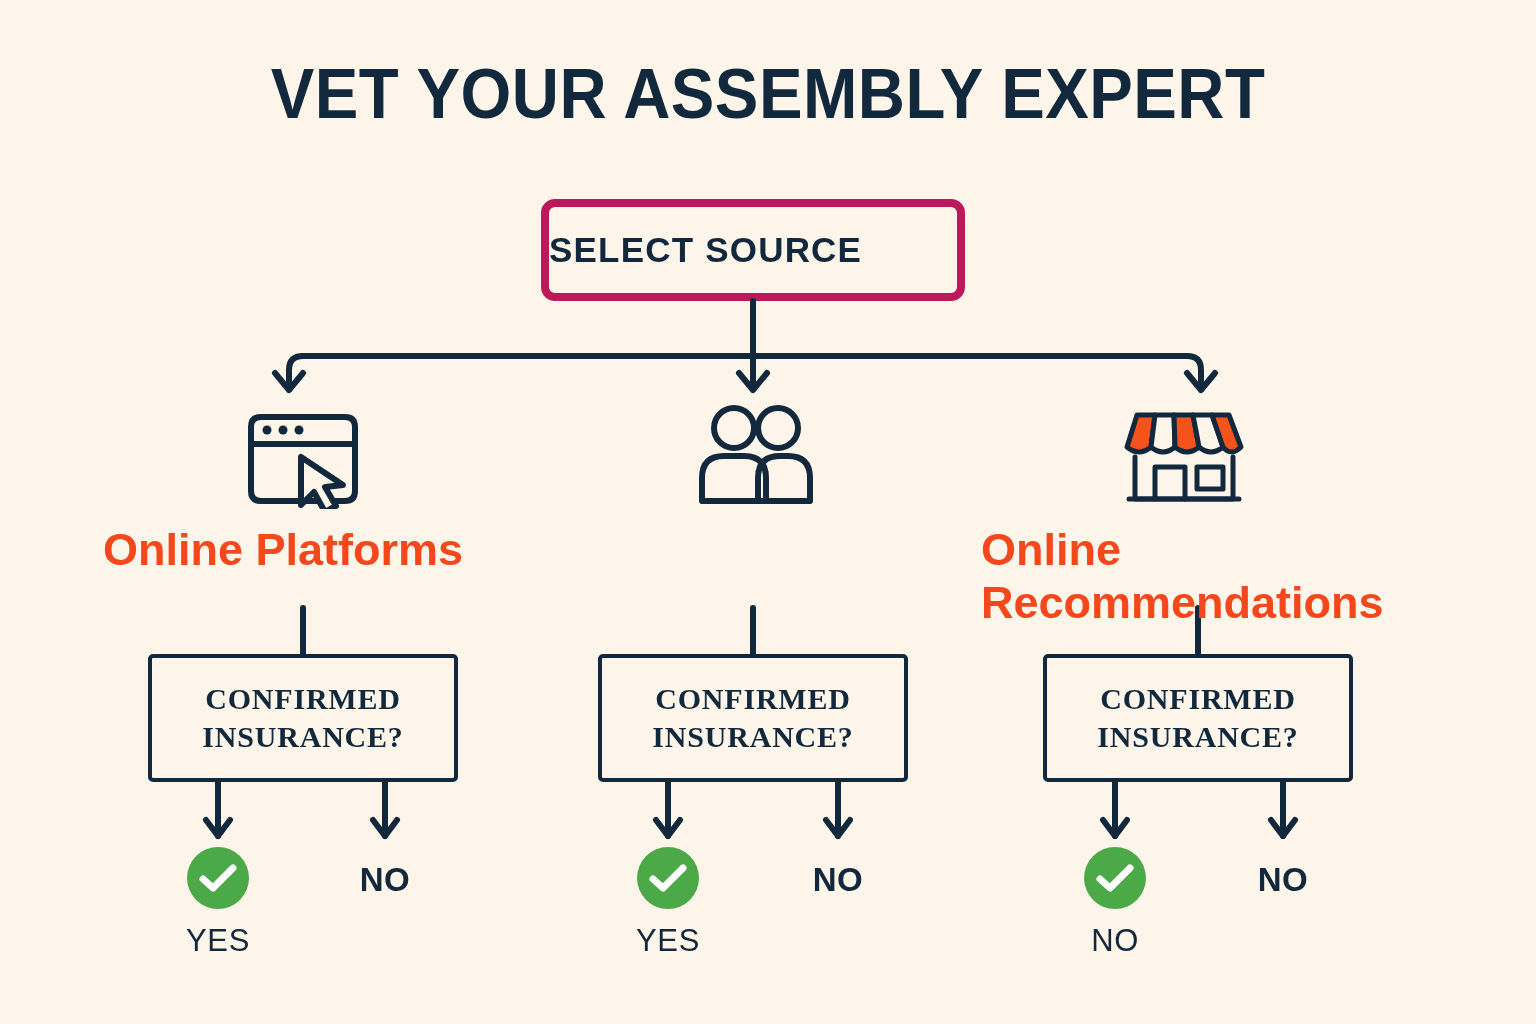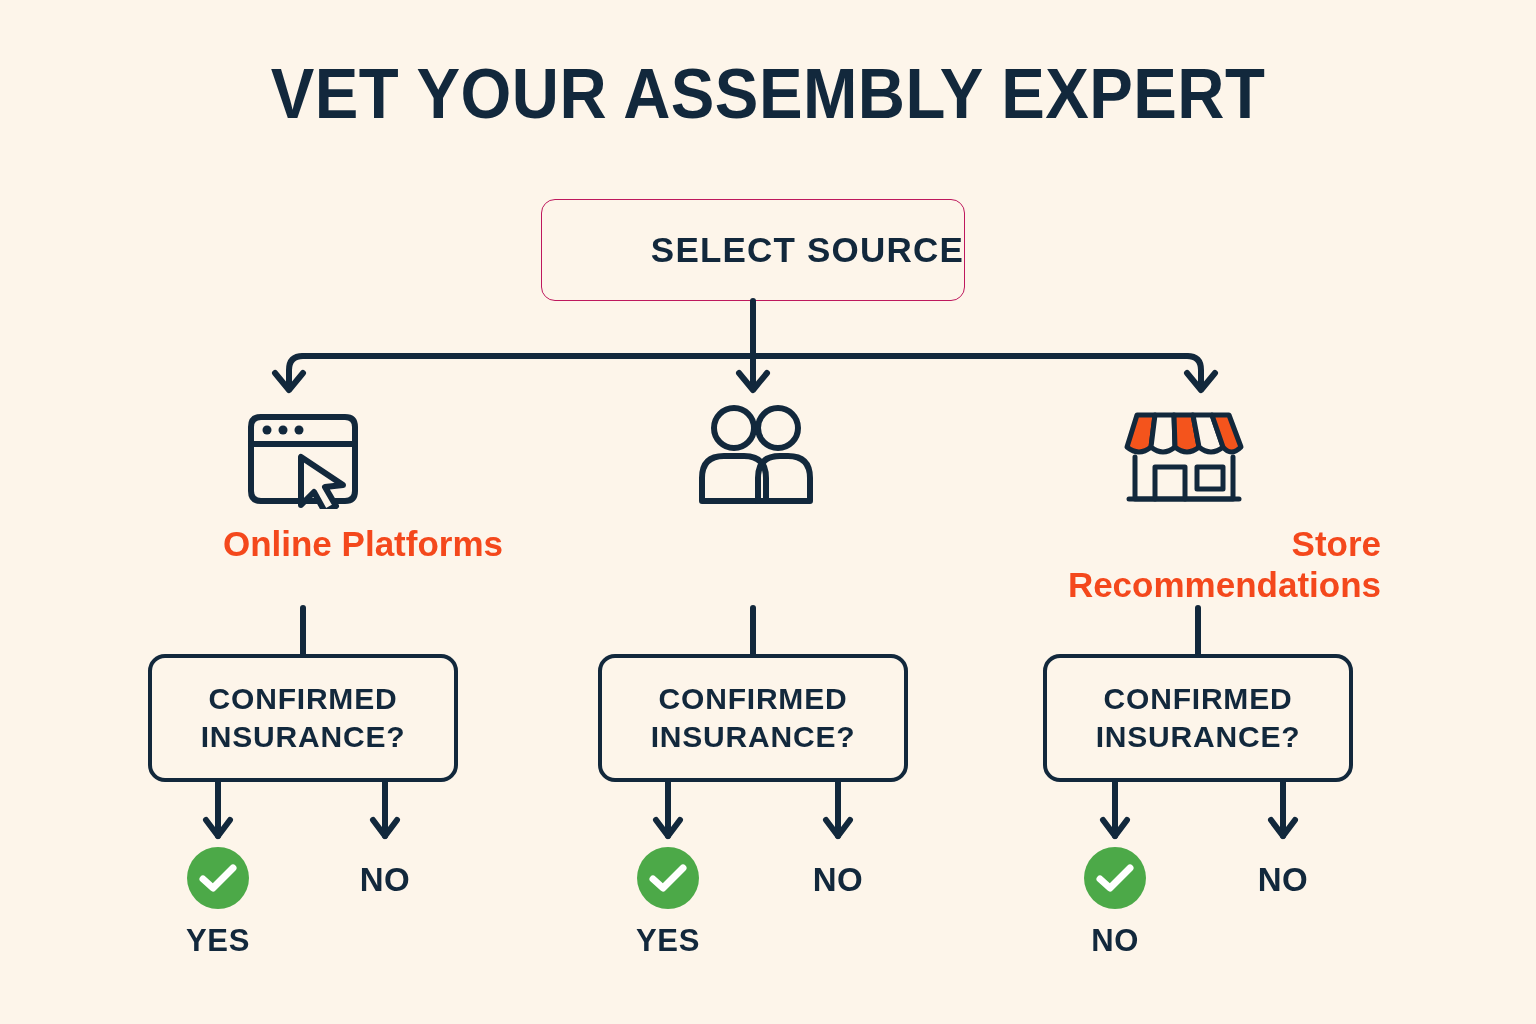--- a/index.html
+++ b/index.html
@@ -38,26 +38,26 @@
   }
 
   
   #root-box {
     position: absolute;
     left: 541px;
     top: 199px;
     width: 424px;
     height: 102px;
     box-sizing: border-box;
-    border: 1px solid #be185d;
+    border: 8px solid #be185d;
     border-radius: 14px;
     background: #FDF5EA;
     display: flex;
     align-items: center;
-    justify-content: flex-end;
+    justify-content: flex-start;
   }
   #root-box .root-label {
     font-size: 35px;
     font-weight: bold;
     letter-spacing: 1.2px;
     color: #12283C;
   }
 
   
   #connectors {
@@ -81,41 +81,42 @@
 
   .icon-slot {
     height: 112px;
     display: flex;
     align-items: center;
     justify-content: center;
   }
 
   .source-label {
     margin-top: 14px;
-    text-align: right;
-    font-size: 35px;
+    text-align: left;
+    font-size: 45px;
     line-height: 1.17;
     font-weight: bold;
     color: #F4481C;
     padding: 0 10px;
   }
 
   
   .decision-box {
     position: absolute;
     top: 654px;
     width: 310px;
     height: 128px;
     box-sizing: border-box;
     border: 4px solid #12283C;
-    border-radius: 17px;
+    border-radius: 5px;
     background: #FDF5EA;
     display: flex;
     align-items: center;
     justify-content: center;
+    font-family: Liberation Serif, serif;
   }
   #box-0 { left: 148px; }
   #box-1 { left: 598px; }
   #box-2 { left: 1043px; }
   .decision-label {
     font-size: 30px;
     line-height: 1.28;
     font-weight: bold;
     letter-spacing: 0.8px;
     color: #12283C;
@@ -149,21 +150,21 @@
     margin: 0 auto;
     border-radius: 50%;
     background: #4CA948;
     display: flex;
     align-items: center;
     justify-content: center;
   }
   .yes-text {
     margin-top: 14px;
     font-size: 31px;
-    font-weight: bold;
+    font-weight: normal;
     letter-spacing: 0.6px;
     color: #12283C;
   }
   .no-text {
     font-size: 33px;
     font-weight: bold;
     letter-spacing: 0.6px;
     color: #12283C;
     padding-top: 14px;
   }
@@ -285,21 +286,21 @@
         <path d="M112 48 L101 16 L118 16 L130 48 q-10 10 -18 0 Z" fill="#F4541C" stroke="#12283C"></path>
 
         <path d="M24 58 L24 100 L122 100 L122 58"></path>
         <path d="M18 100 L128 100"></path>
 
         <path d="M44 100 L44 68 L74 68 L74 100"></path>
 
         <rect x="86" y="68" width="26" height="22"></rect>
       </svg>
     </div>
-    <div class="source-label">Store Recommendations</div>
+    <div class="source-label">Online Recommendations</div>
   </div>
 
   <div class="decision-box" id="box-2">
     <span class="decision-label">CONFIRMED
 INSURANCE?</span>
   </div>
 
   <div class="outcome-yes" id="yes-2">
     <div class="check-circle">
       <svg width="40" height="32" viewBox="0 0 40 32" fill="none" stroke="#FFFFFF" stroke-width="7" stroke-linecap="round" stroke-linejoin="round">

